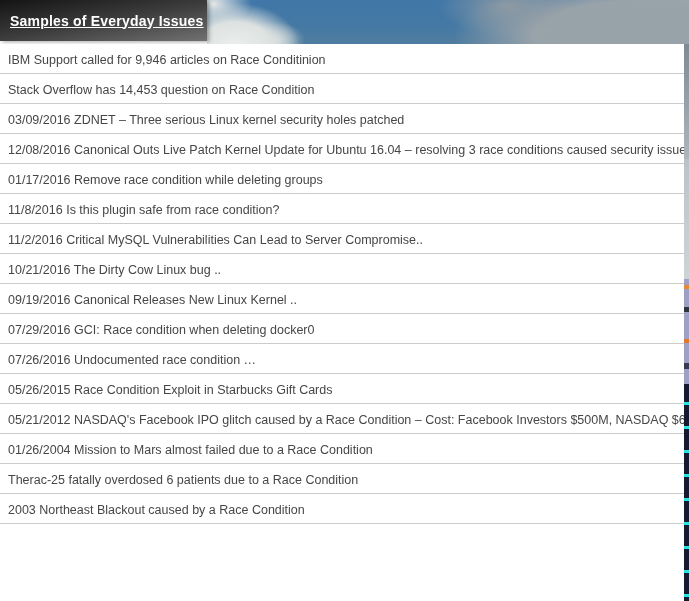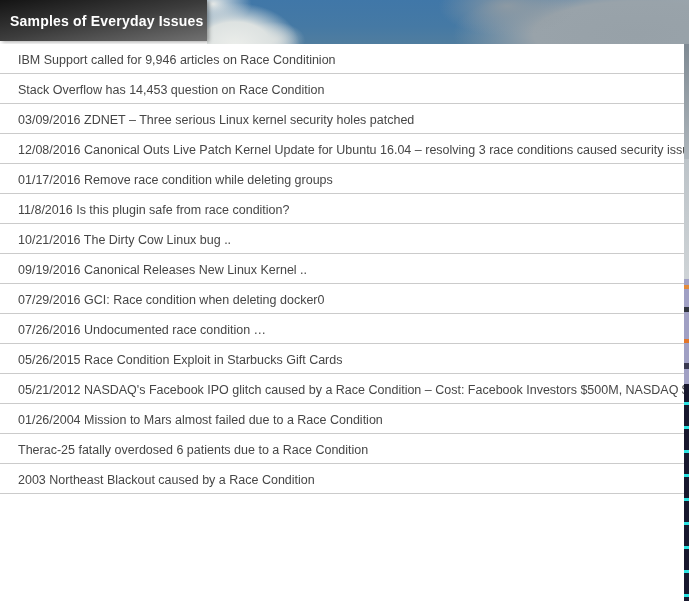--- a/index.html
+++ b/index.html
@@ -39,35 +39,36 @@
     display: flex;
     align-items: center;
   }
   .title-banner .title-text {
     color: #ffffff;
     font-size: 14px;
     font-weight: bold;
     padding-left: 10px;
     letter-spacing: 0.2px;
     white-space: nowrap;
+    text-decoration: underline;
   }
 
   
   .issues-list {
     position: absolute;
     left: 0; top: 44px;
     width: 684px;
     background: #ffffff;
   }
   .row {
     height: 30px;
     line-height: 30px;
     border-bottom: 1px solid #cbcbcb;
     background: #ffffff;
-    padding-left: 18px;
+    padding-left: 8px;
     overflow: hidden;
     white-space: nowrap;
   }
   .row .row-text {
     font-size: 12.5px;
     color: #464646;
   }
 
   
   .right-strip {
@@ -121,20 +122,23 @@
       <div class="row">
     <span class="row-text">12/08/2016 Canonical Outs Live Patch Kernel Update for Ubuntu 16.04 – resolving 3 race conditions caused security issues</span>
   </div>
       <div class="row">
     <span class="row-text">01/17/2016 Remove race condition while deleting groups</span>
   </div>
       <div class="row">
     <span class="row-text">11/8/2016 Is this plugin safe from race condition?</span>
   </div>
       <div class="row">
+    <span class="row-text">11/2/2016 Critical MySQL Vulnerabilities Can Lead to Server Compromise..</span>
+  </div>
+      <div class="row">
     <span class="row-text">10/21/2016 The Dirty Cow Linux bug ..</span>
   </div>
       <div class="row">
     <span class="row-text">09/19/2016 Canonical Releases New Linux Kernel ..</span>
   </div>
       <div class="row">
     <span class="row-text">07/29/2016 GCI: Race condition when deleting docker0</span>
   </div>
       <div class="row">
     <span class="row-text">07/26/2016 Undocumented race condition …</span>

